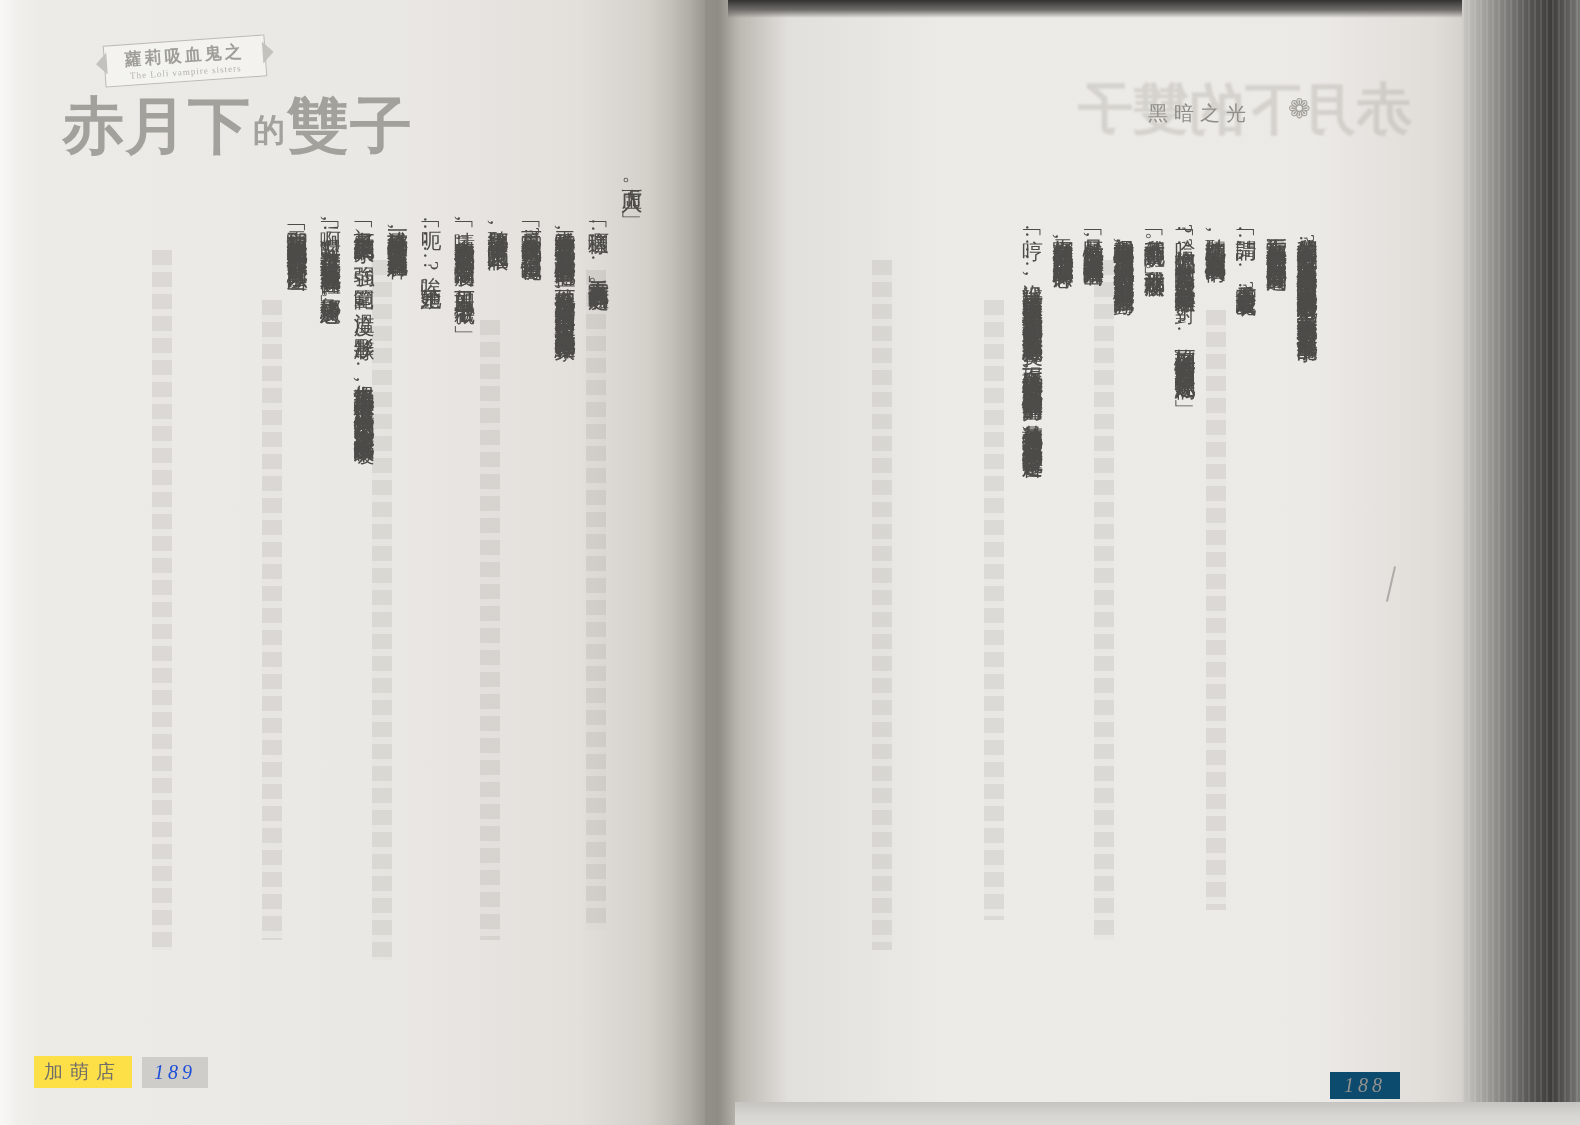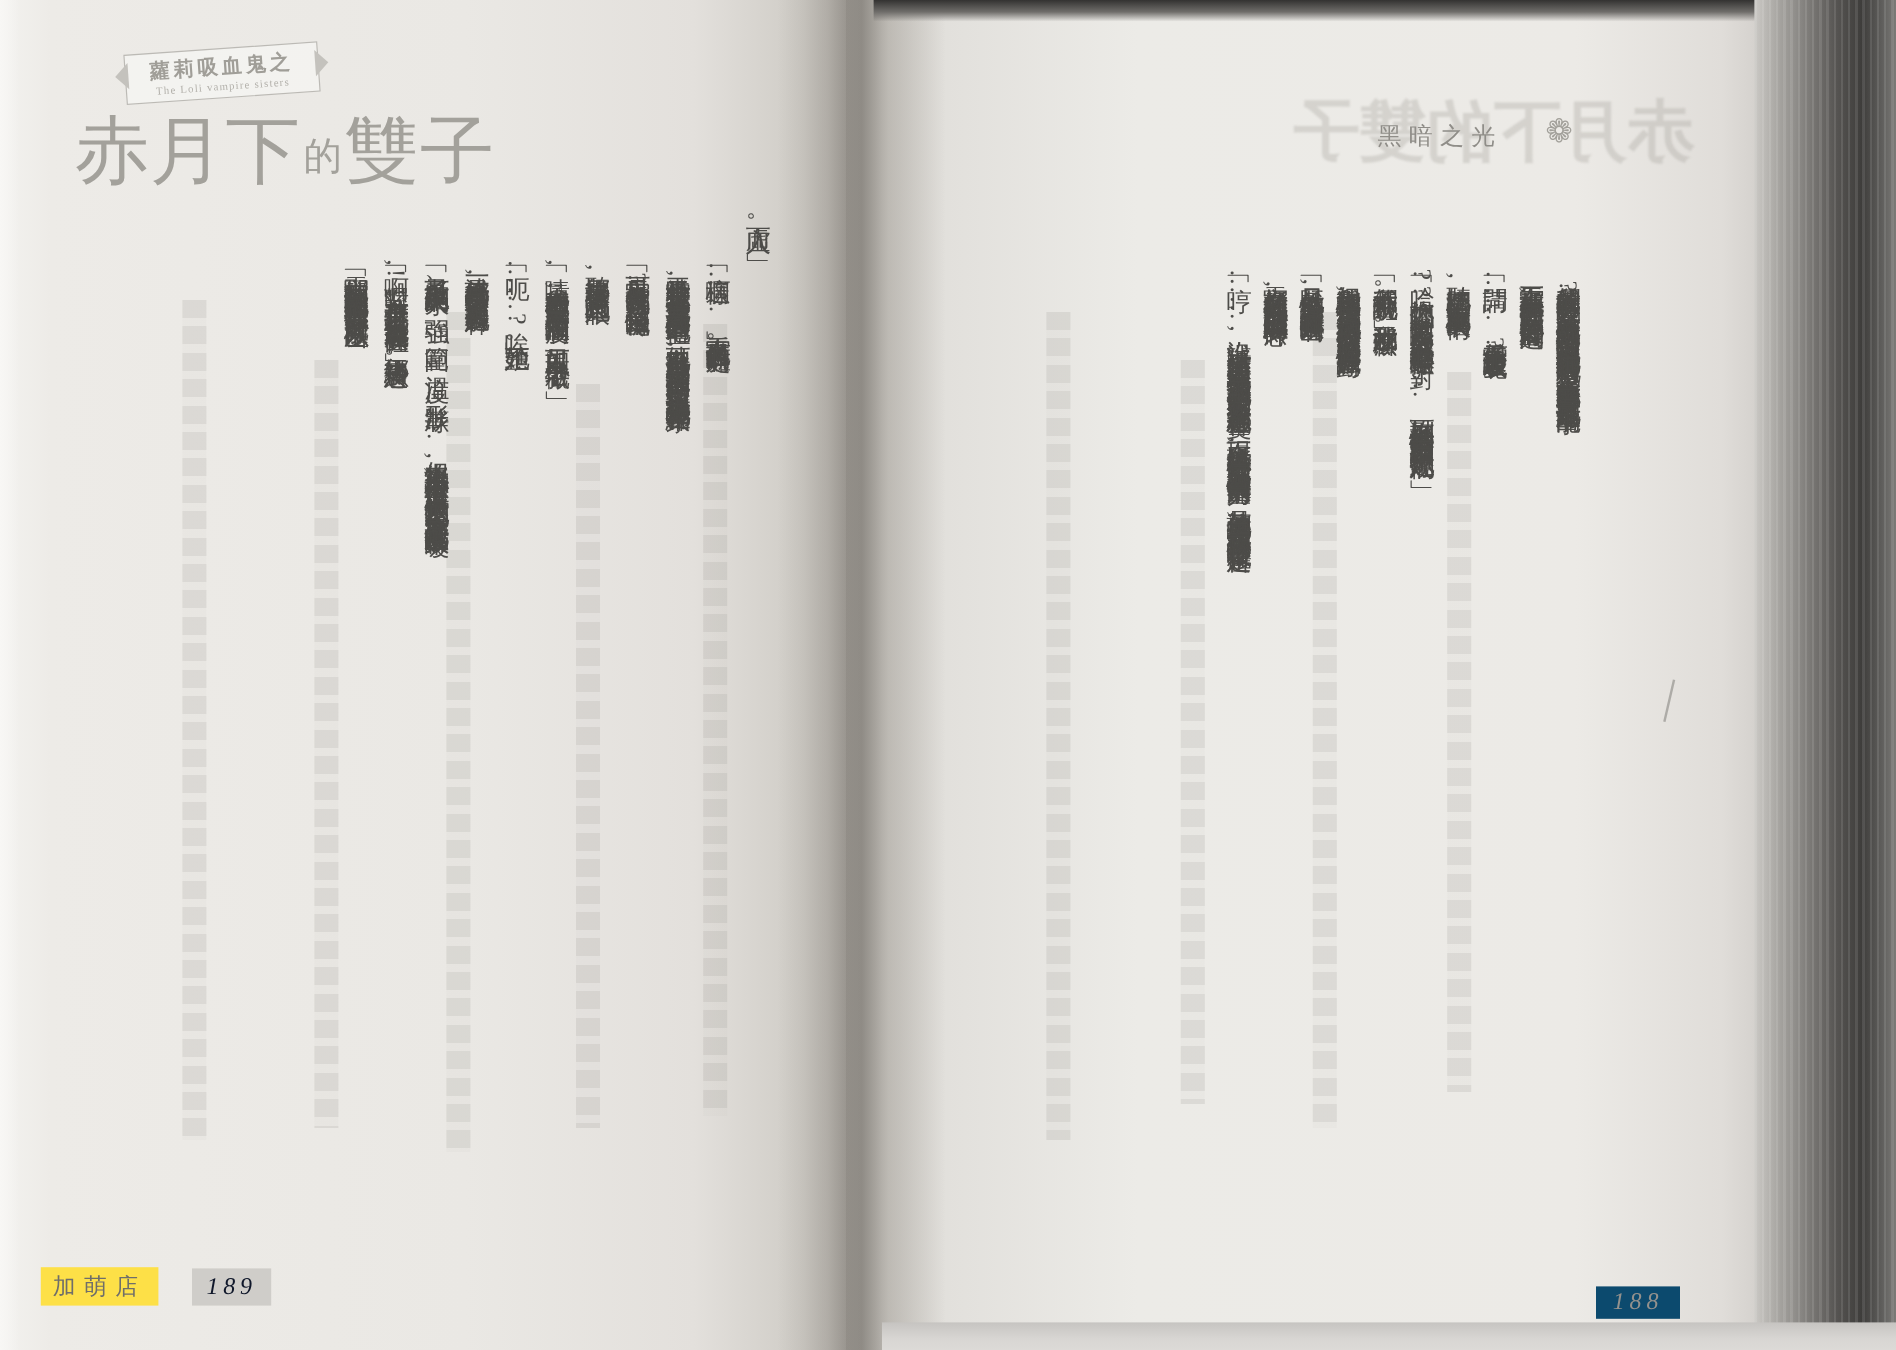--- a/index.html
+++ b/index.html
@@ -34,33 +34,33 @@
 
   
   .logo{position:absolute;left:62px;top:40px;color:#a5a39d;}
   .ribbon{display:inline-block;margin-left:42px;padding:3px 20px 4px;border:1px solid #bcbab5;
     background:rgba(250,249,247,.55);text-align:center;transform:rotate(-4deg);}
   .ribbon .r1{font-size:17px;letter-spacing:3px;color:#a09e98;font-weight:bold;}
   .ribbon .r2{font-size:9px;letter-spacing:1px;color:#b3b1ab;}
   .ribbon:before,.ribbon:after{content:"";position:absolute;top:6px;border:11px solid #c4c2bd;}
   .ribbon:before{left:-20px;border-left-color:transparent;border-bottom-color:transparent;border-top-color:transparent;}
   .ribbon:after{right:-20px;border-right-color:transparent;border-bottom-color:transparent;border-top-color:transparent;}
-  .logo-title{margin-top:2px;font-weight:normal;color:#a3a19b;white-space:nowrap;}
+  .logo-title{margin-top:2px;font-weight:bold;color:#a3a19b;white-space:nowrap;}
   .logo-title .big{font-size:62px;letter-spacing:1px;}
   .logo-title .small-de{font-size:32px;vertical-align:6px;padding:0 2px;}
 
   
   .rp-header{position:absolute;left:1148px;top:100px;font-size:20px;letter-spacing:6px;color:#8f8d88;}
   .rp-flower{position:absolute;left:1288px;top:93px;font-size:27px;color:#a2a09a;}
 
   
   .lp-footer{position:absolute;left:34px;top:1057px;height:30px;display:flex;align-items:center;}
   .lp-footer .label-bar{background:#fde047;padding:3px 10px;font-size:19px;letter-spacing:7px;color:#6f6e6a;}
-  .lp-footer .num-bar{margin-left:28px;background:#cfcdc9;padding:4px 12px;font-size:20px;
-    font-style:italic;letter-spacing:4px;color:#0f172a;}
+  .lp-footer .num-bar{margin-left:10px;background:#cfcdc9;padding:4px 12px;font-size:20px;
+    font-style:italic;letter-spacing:4px;color:#1d4ed8;}
   .rp-pagenum{position:absolute;left:1330px;top:1072px;background:#0c4a6e;padding:2px 14px;
     font-size:20px;font-style:italic;letter-spacing:4px;color:#93918d;}
 
   
   .ghost-title{position:absolute;left:1142px;top:72px;width:270px;font-size:56px;font-weight:bold;
     color:rgba(158,156,150,.30);transform:scaleX(-1);filter:blur(1.1px);white-space:nowrap;pointer-events:none;}
   .ghost-col{position:absolute;width:20px;pointer-events:none;filter:blur(.6px);
     background:repeating-linear-gradient(to bottom,rgba(138,136,130,.17) 0 15px,rgba(138,136,130,.03) 15px 22px);}
   .scratch{position:absolute;left:1390px;top:566px;width:2px;height:36px;background:#8f8d89;
     transform:rotate(13deg);opacity:.65;}

